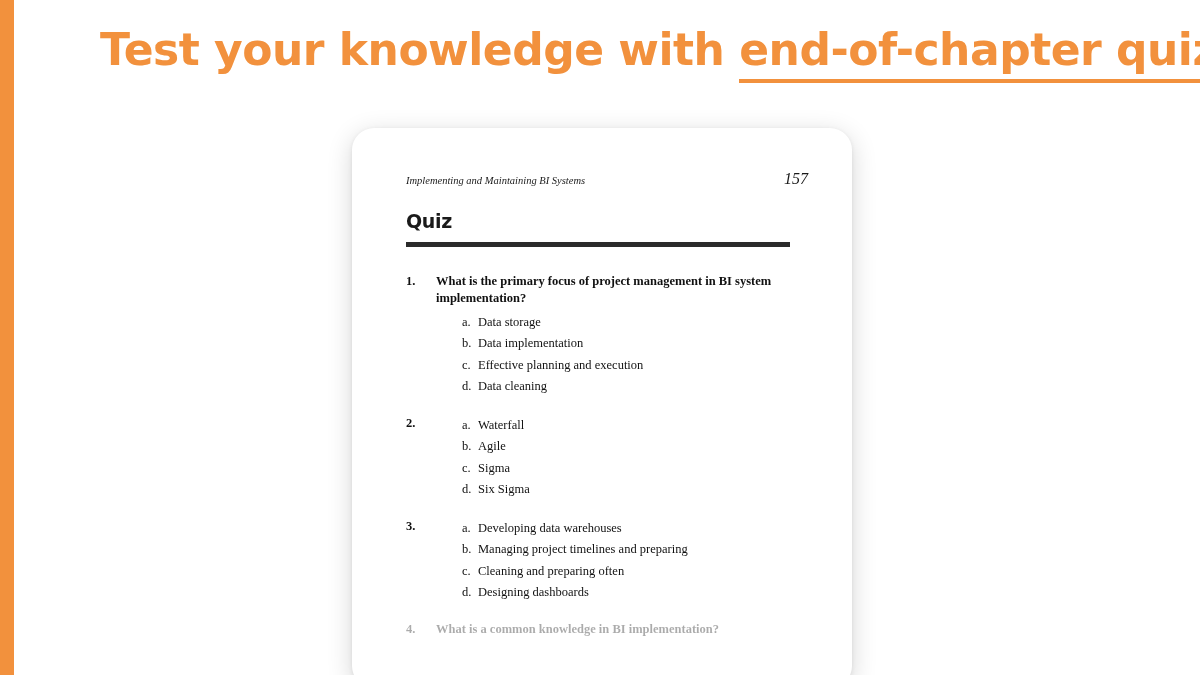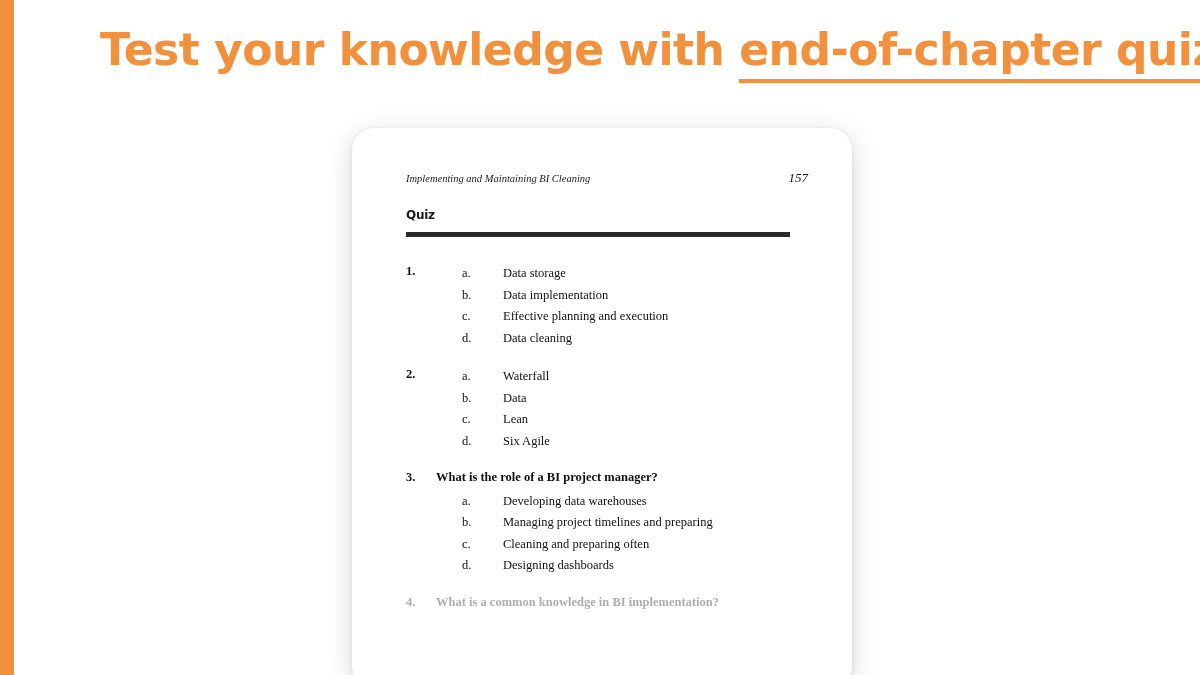--- a/index.html
+++ b/index.html
@@ -64,27 +64,27 @@
     align-items: baseline;
     font-family: "Liberation Serif", serif;
     font-style: italic;
     font-size: 10.5px;
     color: #1a1a1a;
     margin-bottom: 22px;
   }
   .page-number {
     font-family: "Liberation Serif", serif;
     font-style: italic;
-    font-size: 13px;
+    font-size: 16px;
     color: #1a1a1a;
   }
   .quiz-title {
     font-family: "DejaVu Sans", sans-serif;
     font-weight: bold;
-    font-size: 12px;
+    font-size: 19px;
     color: #1a1a1a;
     letter-spacing: -0.3px;
     margin: 8px 0 10px 0;
   }
   .rule {
     width: 384px;
     height: 5px;
     background: #2b2b2b;
     margin-bottom: 26px;
   }
@@ -123,49 +123,49 @@
     font-size: 12.5px;
     color: #111;
     line-height: 1.72;
   }
   .opt-letter {
     width: 16px;
     flex: 0 0 16px;
   }
   .opt-text {
     flex: 1 1 auto;
-    margin-left: 25px;
   }
   .partial {
     opacity: 0.35;
   }
 </style>
 </head>
 <body>
 
 <div class="left-accent"></div>
 
 <div class="headline">
   <span>Test your knowledge with </span><span class="underlined">end-of-chapter quizzes</span>
 </div>
 
 <div class="page-card">
   <div class="page-inner">
 
     <div class="running-head">
-      <span>Implementing and Maintaining BI Cleaning</span>
+      <span>Implementing and Maintaining BI Systems</span>
       <span class="page-number">157</span>
     </div>
 
     <h2 class="quiz-title">Quiz</h2>
     <div class="rule"></div>
 
     <div class="question">
       <div class="q-num">1.</div>
       <div class="q-body">
+        <div class="q-text">What is the primary focus of project management in BI system implementation?</div>
         <ul class="options">
           <li class="option">
             <span class="opt-letter">a.</span>
             <span class="opt-text">Data storage</span>
           </li>
           <li class="option">
             <span class="opt-letter">b.</span>
             <span class="opt-text">Data implementation</span>
           </li>
           <li class="option">
@@ -183,38 +183,37 @@
     <div class="question">
       <div class="q-num">2.</div>
       <div class="q-body">
         <ul class="options">
           <li class="option">
             <span class="opt-letter">a.</span>
             <span class="opt-text">Waterfall</span>
           </li>
           <li class="option">
             <span class="opt-letter">b.</span>
-            <span class="opt-text">Data</span>
+            <span class="opt-text">Agile</span>
           </li>
           <li class="option">
             <span class="opt-letter">c.</span>
-            <span class="opt-text">Lean</span>
+            <span class="opt-text">Sigma</span>
           </li>
           <li class="option">
             <span class="opt-letter">d.</span>
-            <span class="opt-text">Six Agile</span>
+            <span class="opt-text">Six Sigma</span>
           </li>
         </ul>
       </div>
     </div>
 
     <div class="question">
       <div class="q-num">3.</div>
       <div class="q-body">
-        <div class="q-text">What is the role of a BI project manager?</div>
         <ul class="options">
           <li class="option">
             <span class="opt-letter">a.</span>
             <span class="opt-text">Developing data warehouses</span>
           </li>
           <li class="option">
             <span class="opt-letter">b.</span>
             <span class="opt-text">Managing project timelines and preparing</span>
           </li>
           <li class="option">

